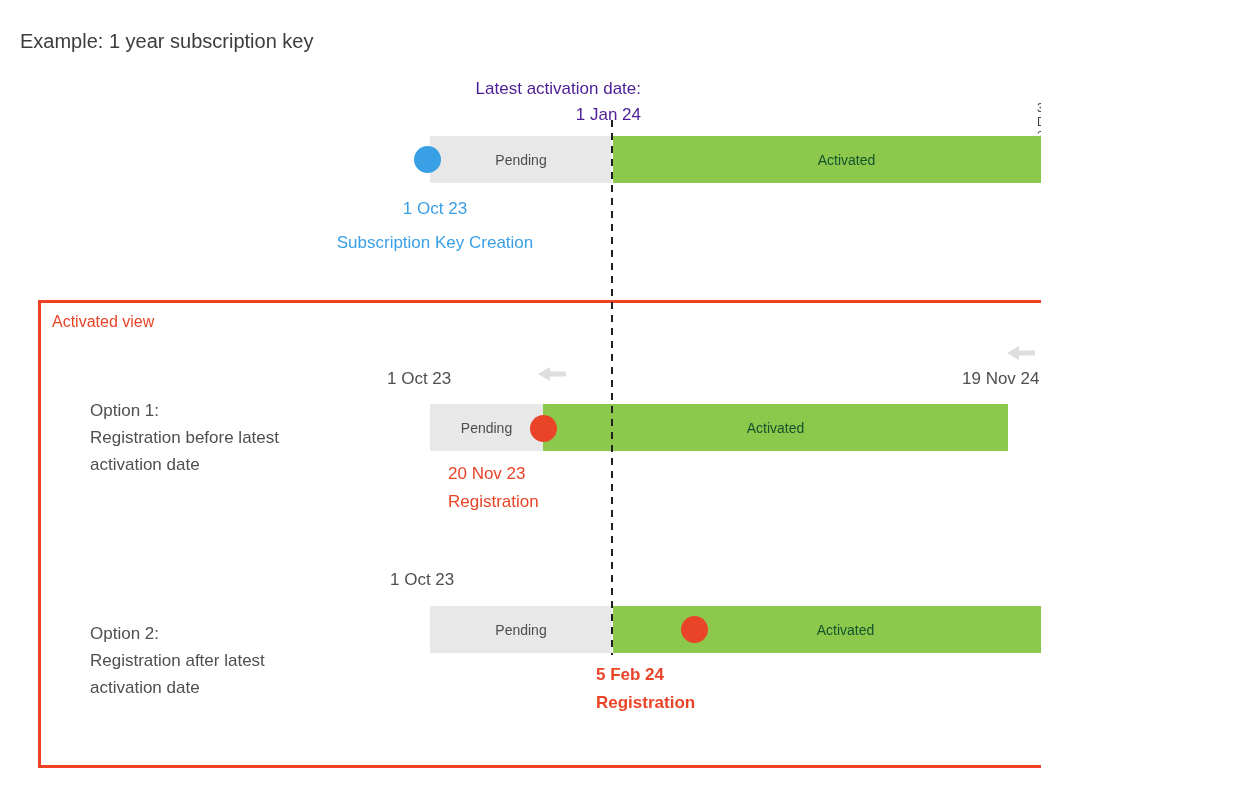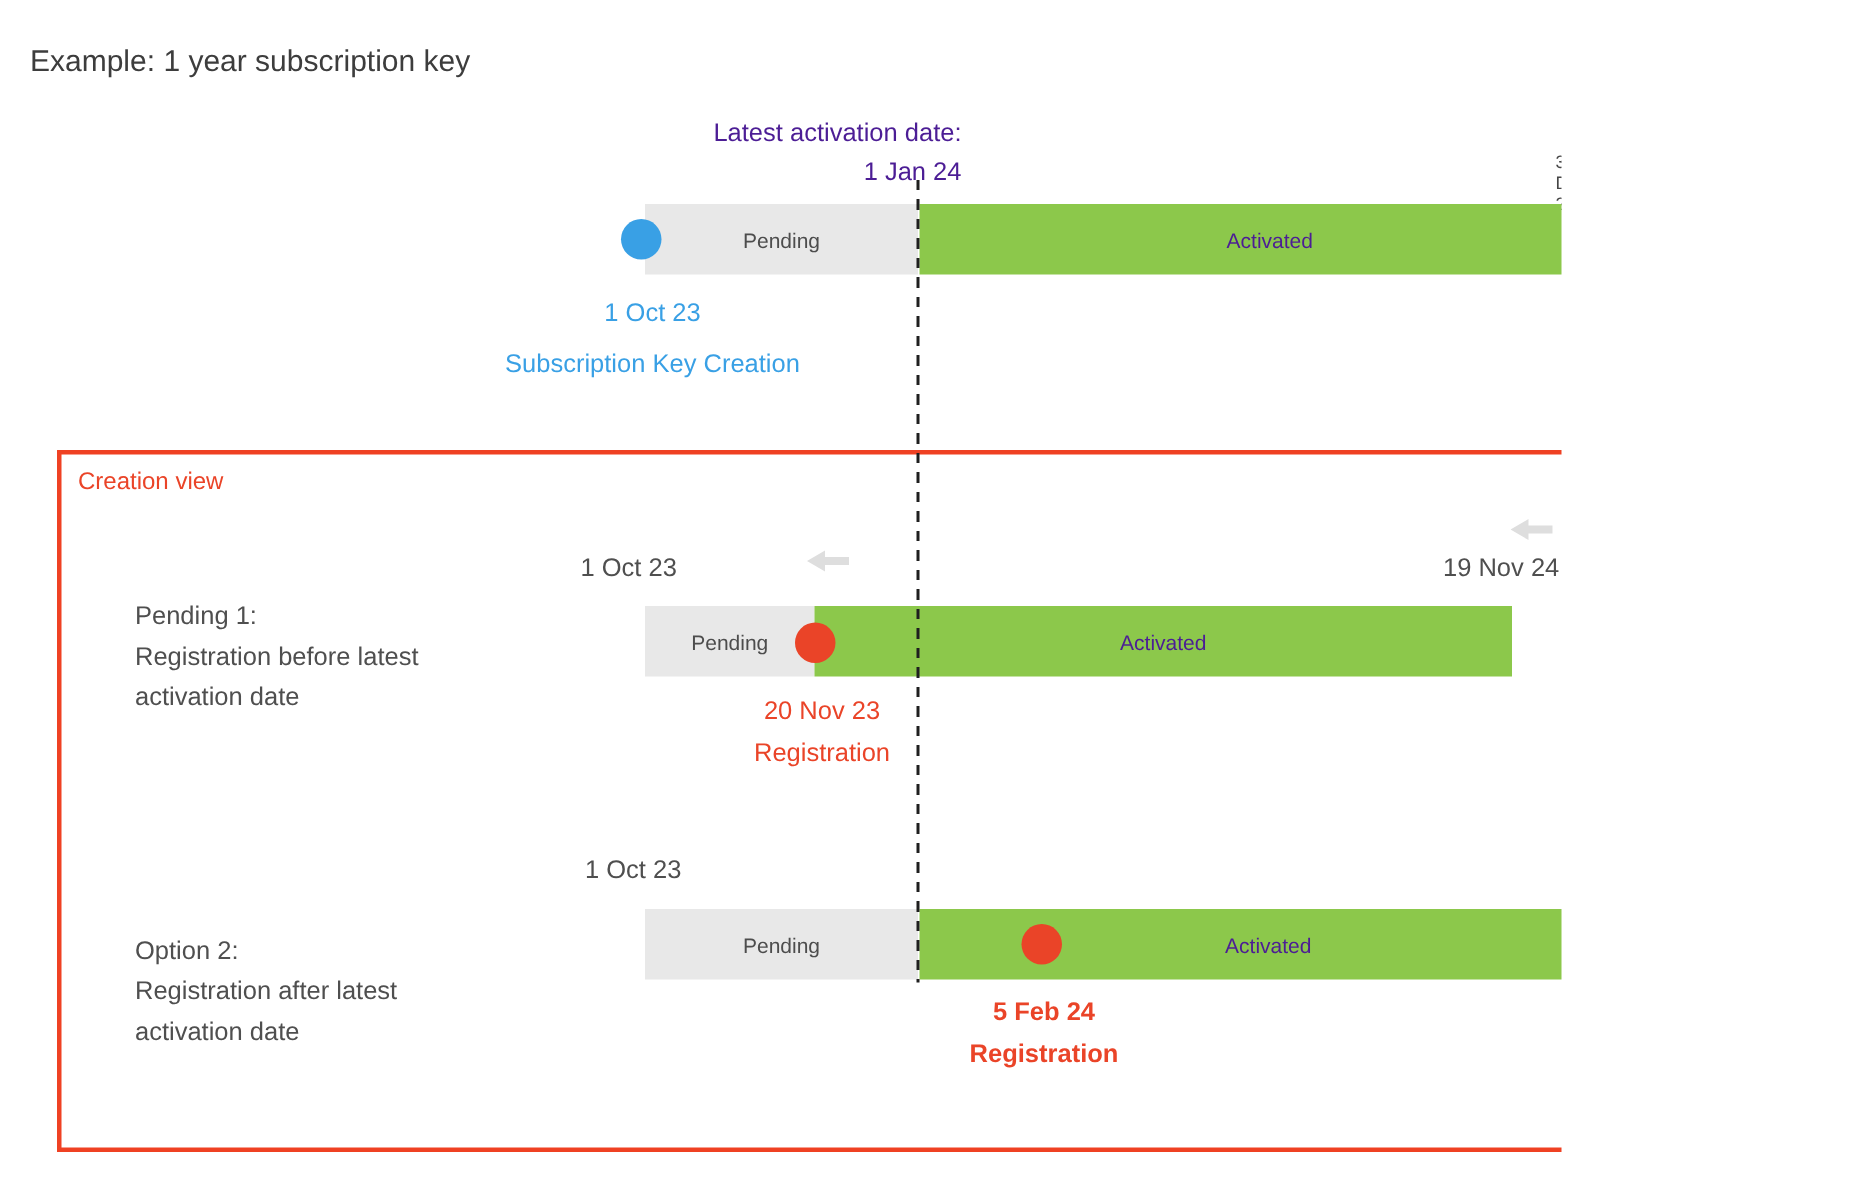--- a/index.html
+++ b/index.html
@@ -13,31 +13,31 @@
   .abs{position:absolute;}
   .title{left:20px;top:30px;font-size:20px;color:var(--textdark);}
   .axis-head{left:401px;top:76px;width:240px;text-align:right;font-size:17px;color:#4c1d95;line-height:26px;}
   .expiry{left:1037px;top:101px;font-size:12px;color:#454545;}
   .vline{width:2px;top:120px;height:535px;z-index:5;
          background:repeating-linear-gradient(to bottom,var(--dash) 0 7px,transparent 7px 13px);}
   .vline.left{left:611px;}
   .vline.right{left:1078px;}
   .bar{height:47px;display:flex;align-items:center;justify-content:center;font-size:14px;z-index:1;}
   .bar.gray{background:var(--graybar);color:#4d4d4d;}
-  .bar.green{background:var(--green);color:#4c1d95;}
+  .bar.green{background:var(--green);color:#14532d;}
   .dot{width:27px;height:27px;border-radius:50%;z-index:8;}
   .dot.blue{background:var(--blue);}
   .dot.red{background:var(--red);}
   .blue-caption{left:325px;top:192px;width:220px;text-align:center;color:var(--blue);
                 font-size:17px;line-height:34px;}
   .cust-box{left:38px;top:300px;width:1175px;height:468px;border:3px solid var(--boxborder);z-index:0;}
   .cust-label{left:52px;top:313px;font-size:16px;color:var(--red);}
   .opt-text{width:245px;font-size:17px;line-height:27px;color:var(--textgray);}
   .date-label{font-size:17px;color:var(--textgray);}
-  .red-caption{width:200px;text-align:center;color:var(--red);font-size:17px;line-height:28px;}
+  .red-caption{width:200px;color:var(--red);font-size:17px;line-height:28px;}
   .arrow{z-index:2;}
   .arrow svg{display:block;}
 </style>
 </head>
 <body>
 
 <div class="canvas">
 
   <div class="abs title">Example: 1 year subscription key</div>
 
@@ -56,24 +56,24 @@
   <div class="abs bar green" style="left:613px;top:136px;width:467px;">
     <span>Activated</span>
   </div>
   <div class="abs dot blue" style="left:414px;top:146px;"></div>
   <div class="abs blue-caption">
     <div>1 Oct 23</div>
     <div>Subscription Key Creation</div>
   </div>
 
   <div class="abs cust-box"></div>
-  <div class="abs cust-label">Creation view</div>
+  <div class="abs cust-label">Activated view</div>
 
   <div class="abs opt-text" style="left:90px;top:397px;">
-    <div>Pending 1:</div>
+    <div>Option 1:</div>
     <div>Registration before latest activation date</div>
   </div>
 
   <div class="abs date-label" style="left:387px;top:369px;">1 Oct 23</div>
 
   <div class="abs arrow" style="left:538px;top:366px;">
     <svg width="30" height="16" viewBox="0 0 30 16">
       <path d="M12 1 L0 8 L12 15 L12 10.6 L28 10.6 L28 5.4 L12 5.4 Z" fill="#dedede"></path>
     </svg>
   </div>

